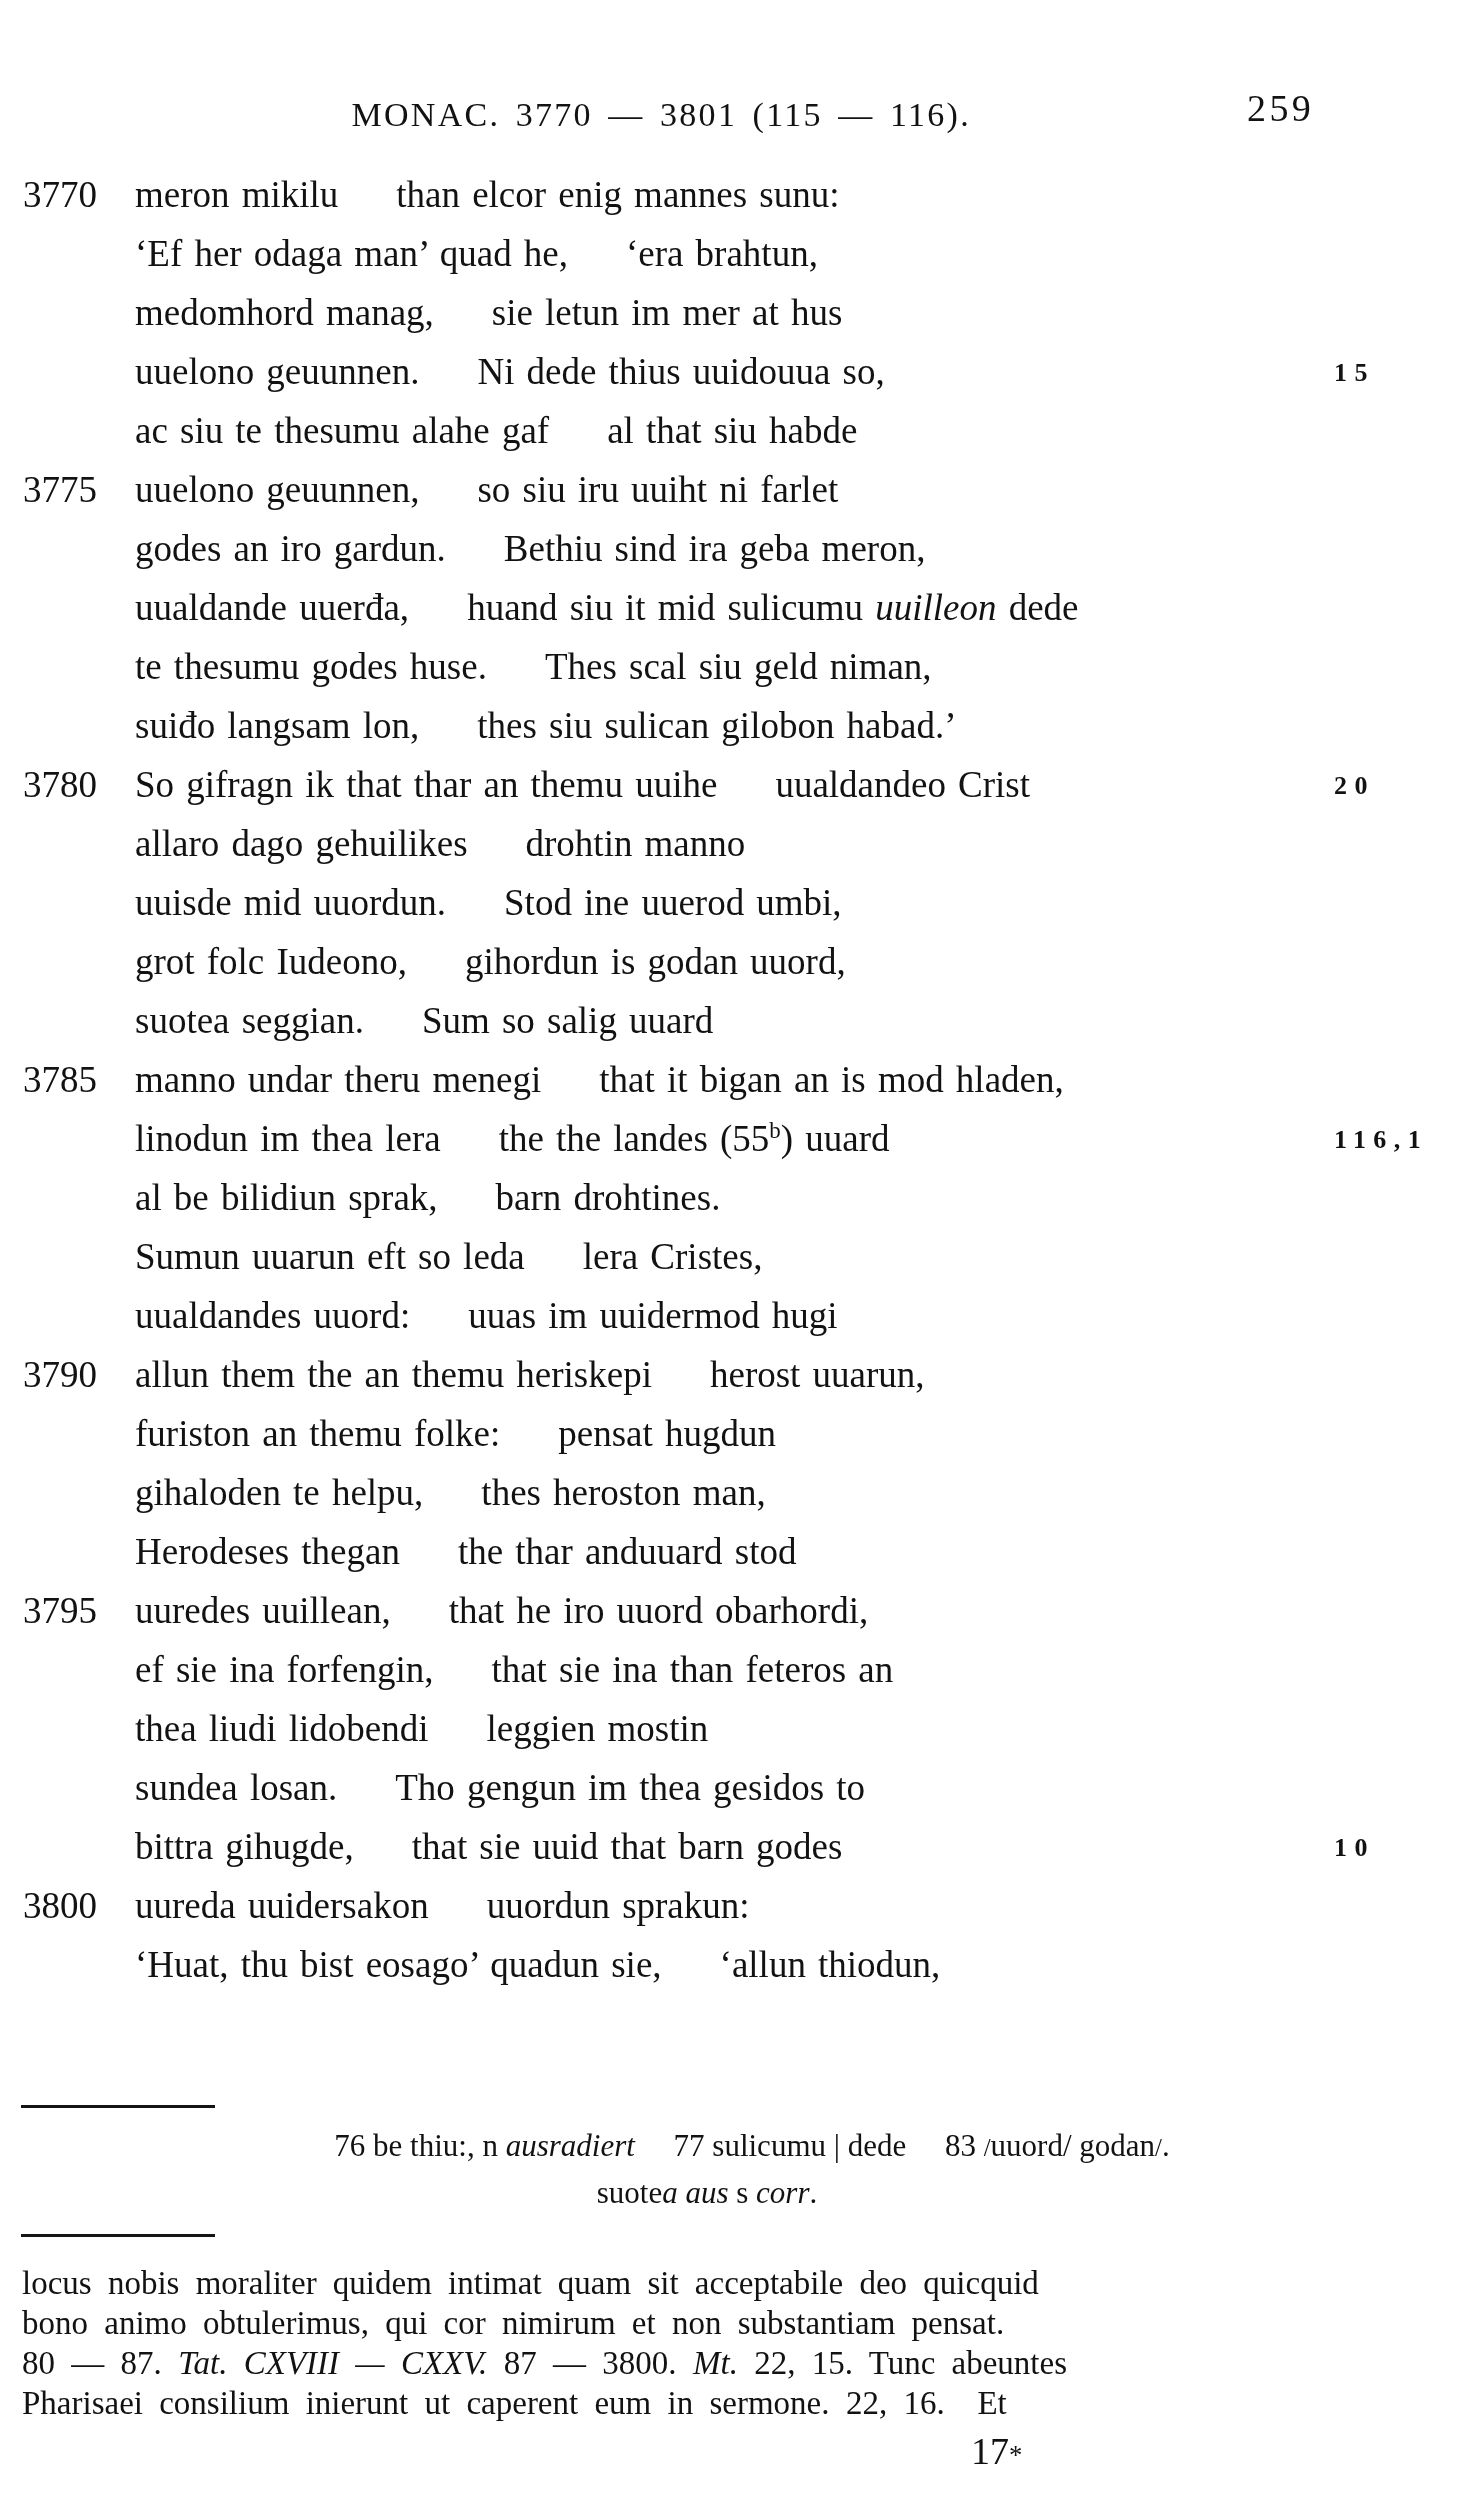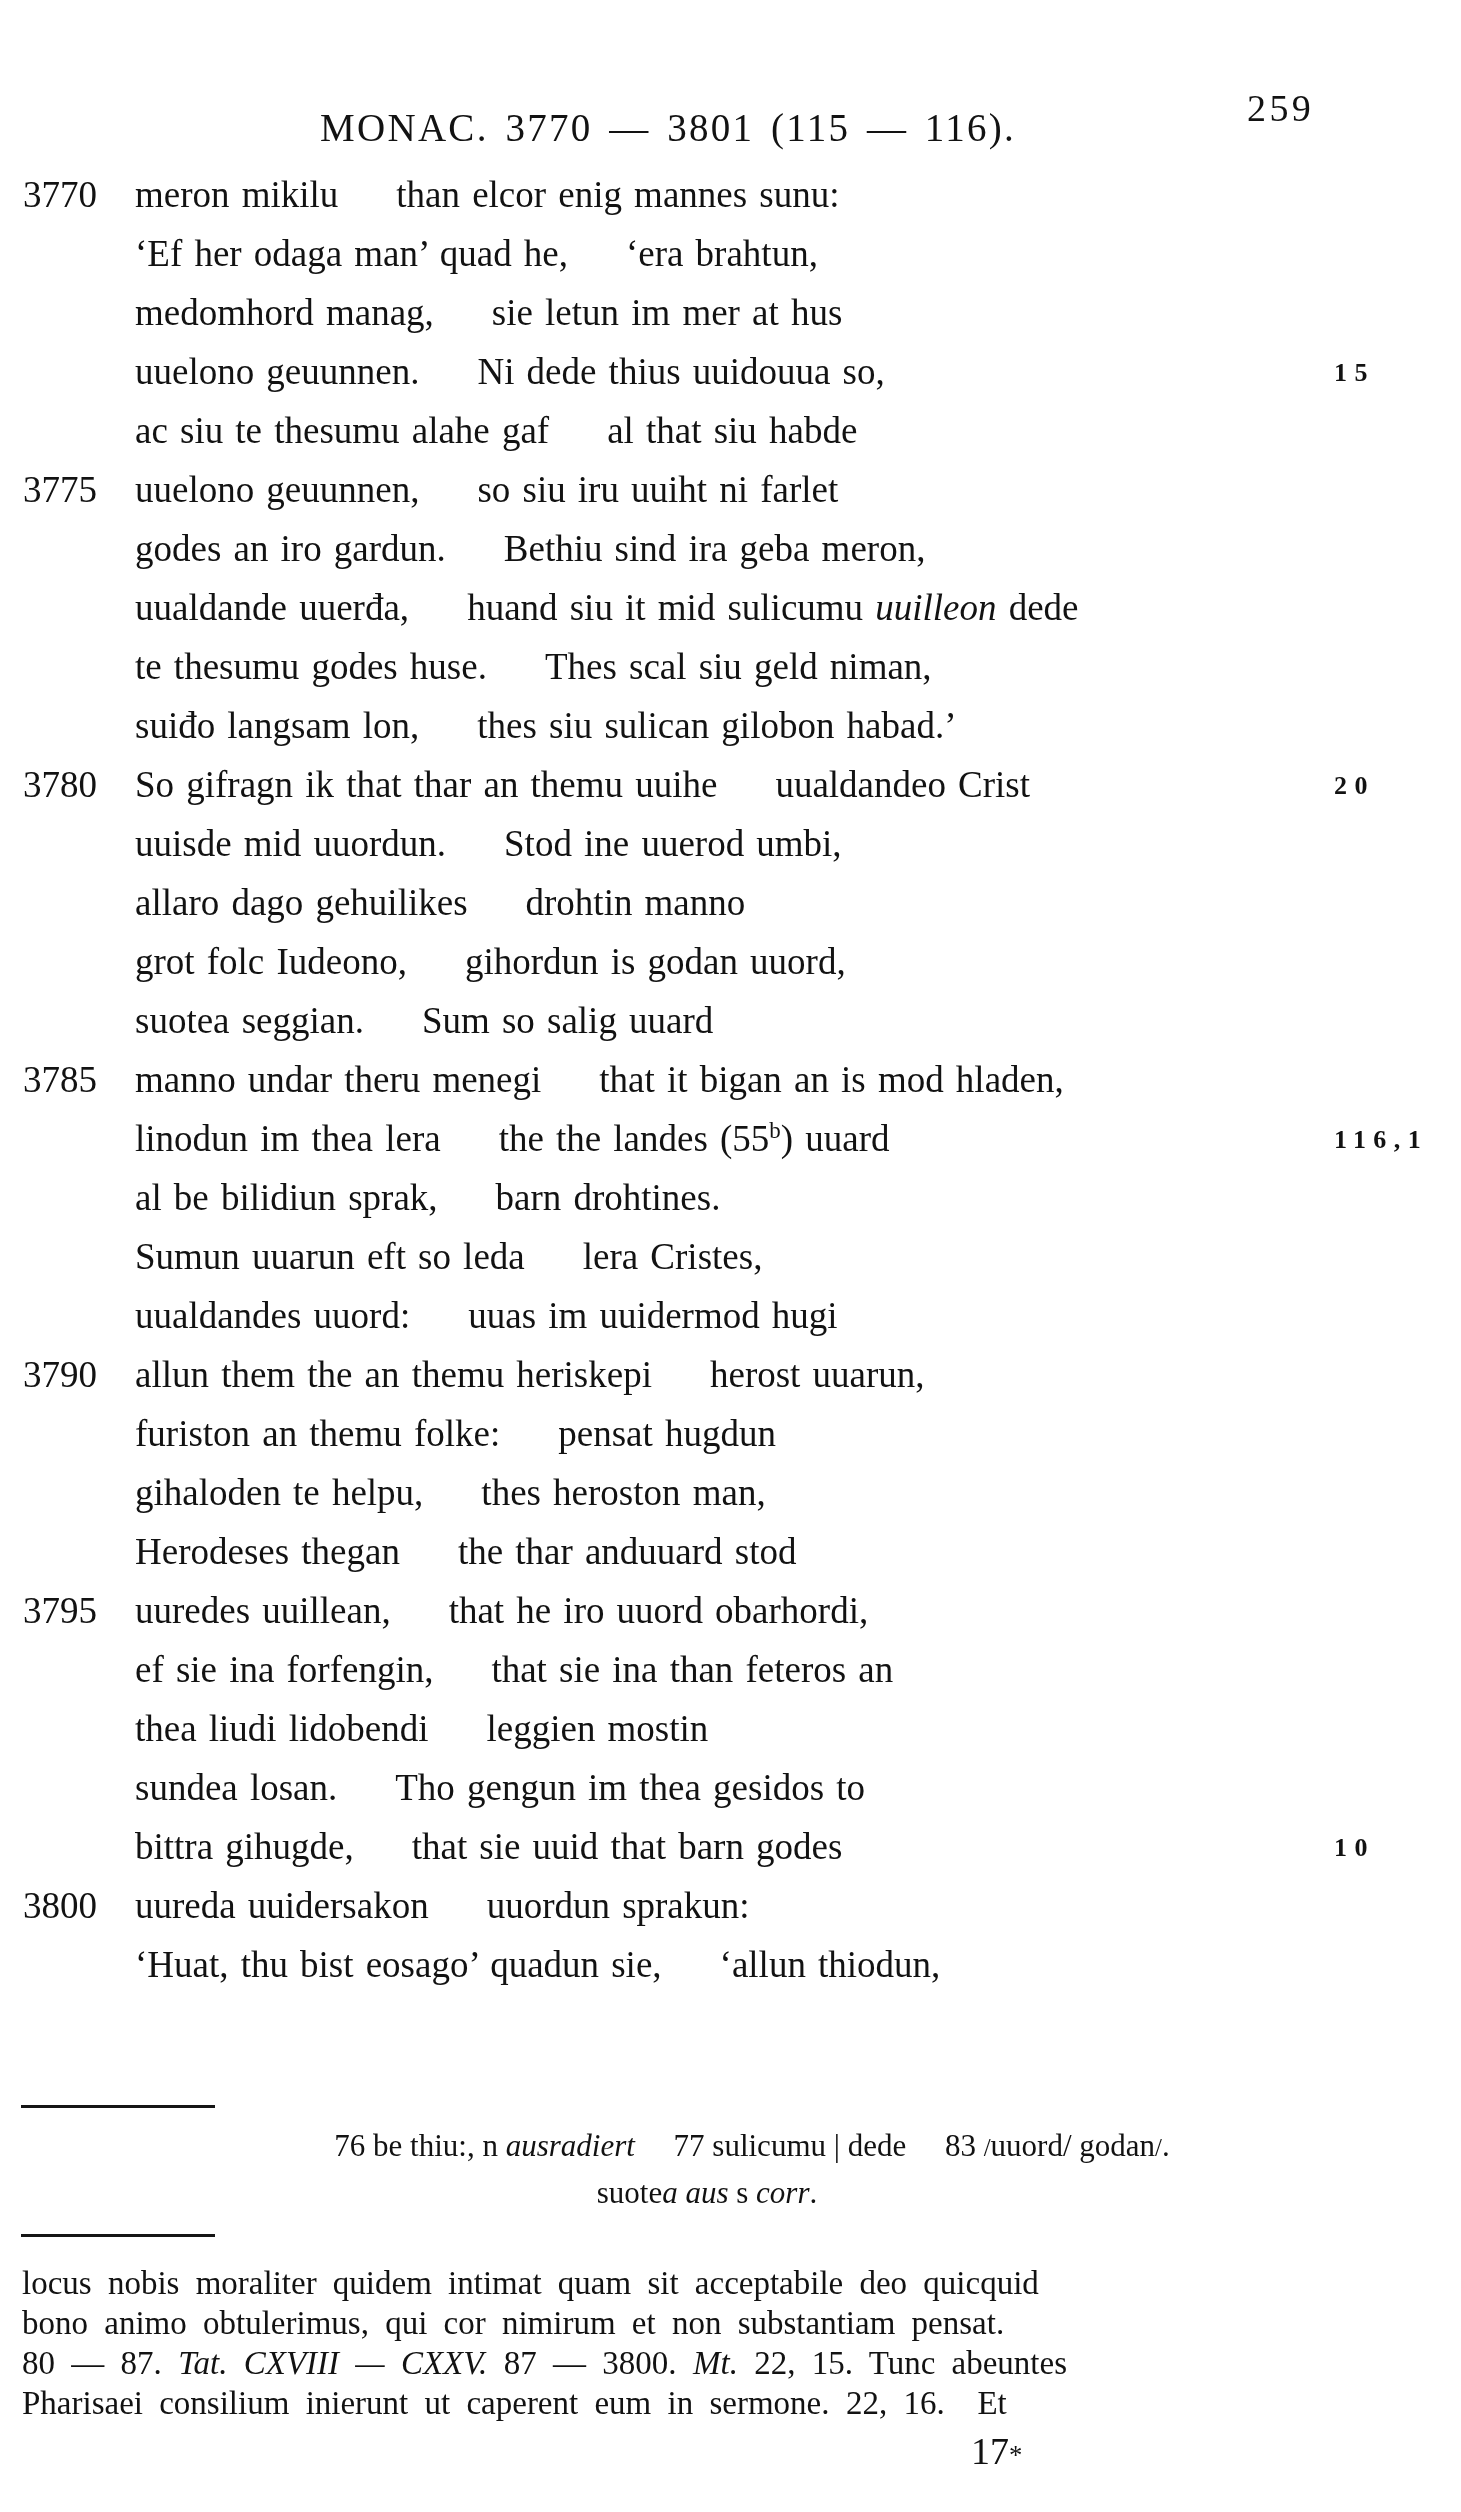--- a/index.html
+++ b/index.html
@@ -5,22 +5,22 @@
   html,body{margin:0;padding:0;}
   body{
     width:1462px;height:2512px;position:relative;overflow:hidden;
     background:#ffffff;color:#121212;
     font-family:"Liberation Serif","DejaVu Serif",serif;
   }
   .page{position:absolute;inset:0;}
 
   
   .header-title{
-    position:absolute;top:105px;left:320px;width:651px;text-align:right;
-    font-size:39px;letter-spacing:2.3px;word-spacing:4.6px;white-space:nowrap;
+    position:absolute;top:96px;left:320px;width:651px;text-align:right;
+    font-size:34px;letter-spacing:2.3px;word-spacing:4.6px;white-space:nowrap;
   }
   .page-number{
     position:absolute;top:86px;left:1247px;font-size:38px;letter-spacing:3.4px;
   }
 
   
   .verse{position:absolute;top:168px;left:23px;right:0;}
   .vline{position:relative;height:59px;white-space:nowrap;}
   .vnum{
     position:absolute;left:0;top:4.6px;width:112px;font-size:37px;
@@ -104,25 +104,25 @@
         <span class="vnum"></span>
         <span class="vtext"><span class="ha">suiđo langsam lon,</span><span class="hb">thes siu sulican gilobon habad.’</span></span>
       </div>
       <div class="vline">
         <span class="vnum">3780</span>
         <span class="vtext"><span class="ha">So gifragn ik that thar an themu uuihe</span><span class="hb">uualdandeo Crist</span></span>
         <span class="vmargin">20</span>
       </div>
       <div class="vline">
         <span class="vnum"></span>
+        <span class="vtext"><span class="ha">allaro dago gehuilikes</span><span class="hb">drohtin manno</span></span>
+      </div>
+      <div class="vline">
+        <span class="vnum"></span>
         <span class="vtext"><span class="ha">uuisde mid uuordun.</span><span class="hb">Stod ine uuerod umbi,</span></span>
-      </div>
-      <div class="vline">
-        <span class="vnum"></span>
-        <span class="vtext"><span class="ha">allaro dago gehuilikes</span><span class="hb">drohtin manno</span></span>
       </div>
       <div class="vline">
         <span class="vnum"></span>
         <span class="vtext"><span class="ha">grot folc Iudeono,</span><span class="hb">gihordun is godan uuord,</span></span>
       </div>
       <div class="vline">
         <span class="vnum"></span>
         <span class="vtext"><span class="ha">suotea seggian.</span><span class="hb">Sum so salig uuard</span></span>
       </div>
       <div class="vline">

